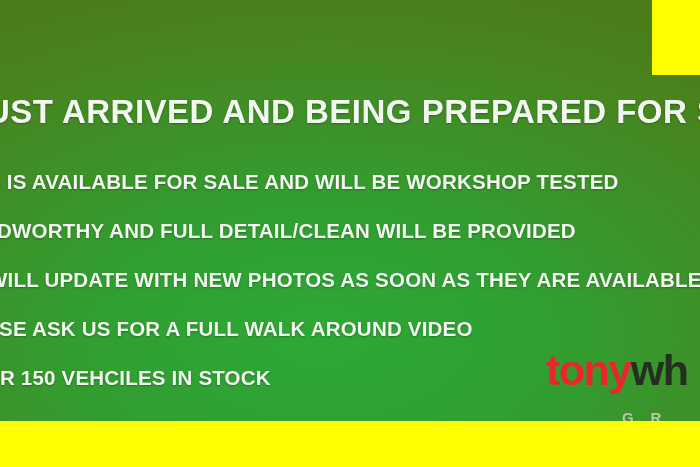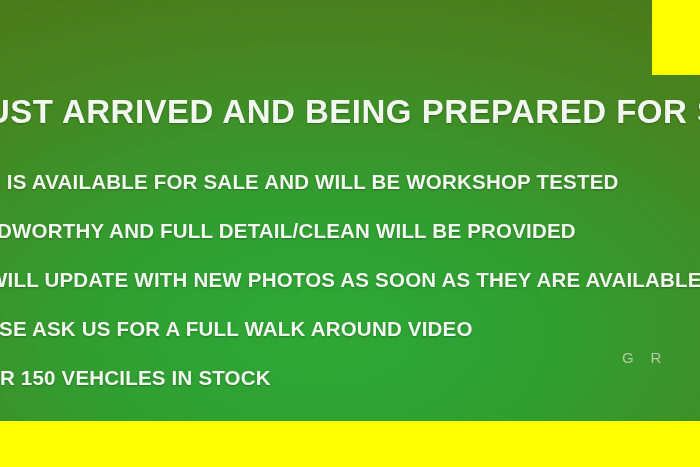--- a/index.html
+++ b/index.html
@@ -113,24 +113,24 @@
   .logo-tony {
     color: #e8262b;
   }
 
   .logo-white {
     color: #23301f;
   }
 
   .logo-sub {
     display: block;
-    margin-top: 1px;
+    margin-top: 18px;
     margin-left: 76px;
     font-size: 15px;
-    font-weight: normal;
+    font-weight: bold;
     letter-spacing: 0.42em;
     color: #b9c9a4;
   }
 </style>
 </head>
 <body>
 
 <div class="banner">
 
   <div class="bg-gradient"></div>
@@ -147,18 +147,19 @@
 
     <div class="line body-line line-3"> WILL UPDATE WITH NEW PHOTOS AS SOON AS THEY ARE AVAILABLE</div>
 
     <div class="line body-line line-4">ASE ASK US FOR A FULL WALK AROUND VIDEO</div>
 
     <div class="line body-line line-5">ER 150 VEHCILES IN STOCK</div>
 
   </div>
 
   <div class="logo">
+    <span class="logo-wordmark"><span class="logo-tony">tony</span><span class="logo-white">wh</span></span>
     <span class="logo-sub">G R</span>
   </div>
 
   <div class="yellow-bar-bottom"></div>
 
 </div>
 
 </body></html>

